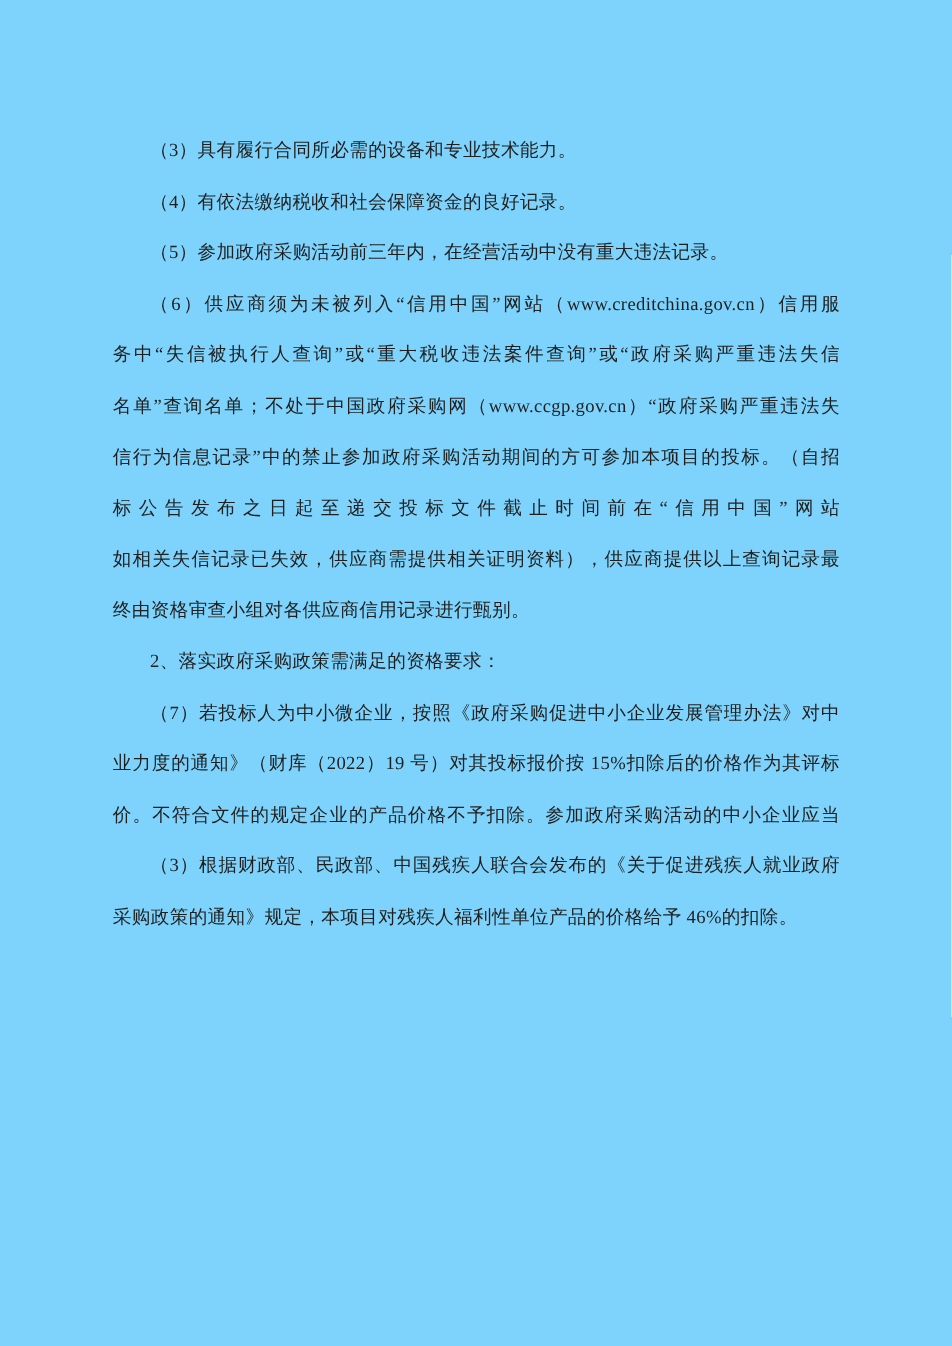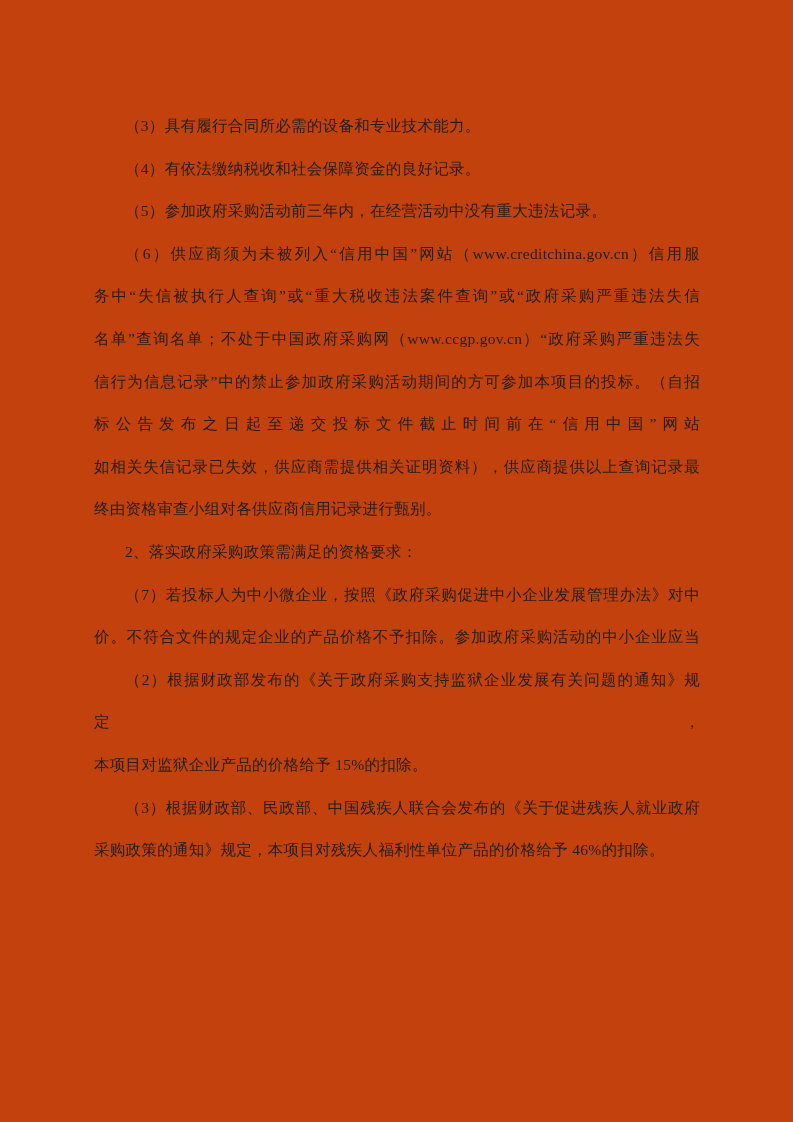--- a/index.html
+++ b/index.html
@@ -7,21 +7,21 @@
     padding: 0;
     width: 793px;
     height: 1122px;
     background: #ffffff;
     overflow: hidden;
   }
   .page {
     position: relative;
     width: 793px;
     height: 1122px;
-    background: #c2410c;
+    background: #7dd3fc;
     font-family: "Liberation Serif", "DejaVu Serif", serif;
     color: #1f1f1f;
   }
   .doc {
     position: absolute;
     left: 94px;
     top: 105px;
     width: 606px;
     font-size: 15.5px;
     line-height: 42.6px;
@@ -61,24 +61,21 @@
         <div class="line fill">信行为信息记录”中的禁止参加政府采购活动期间的方可参加本项目的投标。（自招</div>
         <div class="line fill">标公告发布之日起至递交投标文件截止时间前在“信用中国”网站</div>
         <div class="line fill">如相关失信记录已失效，供应商需提供相关证明资料），供应商提供以上查询记录最</div>
         <div class="line">终由资格审查小组对各供应商信用记录进行甄别。</div>
       </div>
       <div class="paragraph">
         <div class="line indent">2、落实政府采购政策需满足的资格要求：</div>
       </div>
       <div class="paragraph">
         <div class="line indent fill">（7）若投标人为中小微企业，按照《政府采购促进中小企业发展管理办法》对中</div>
+        <div class="line fill">业力度的通知》（财库（2022）19 号）对其投标报价按 15%扣除后的价格作为其评标</div>
         <div class="line fill">价。不符合文件的规定企业的产品价格不予扣除。参加政府采购活动的中小企业应当</div>
-      </div>
-      <div class="paragraph">
-        <div class="line indent fill">（2）根据财政部发布的《关于政府采购支持监狱企业发展有关问题的通知》规定，</div>
-        <div class="line">本项目对监狱企业产品的价格给予 15%的扣除。</div>
       </div>
       <div class="paragraph">
         <div class="line indent fill">（3）根据财政部、民政部、中国残疾人联合会发布的《关于促进残疾人就业政府</div>
         <div class="line">采购政策的通知》规定，本项目对残疾人福利性单位产品的价格给予 46%的扣除。</div>
       </div>
     </div>
 </div>
 
 </body></html>

